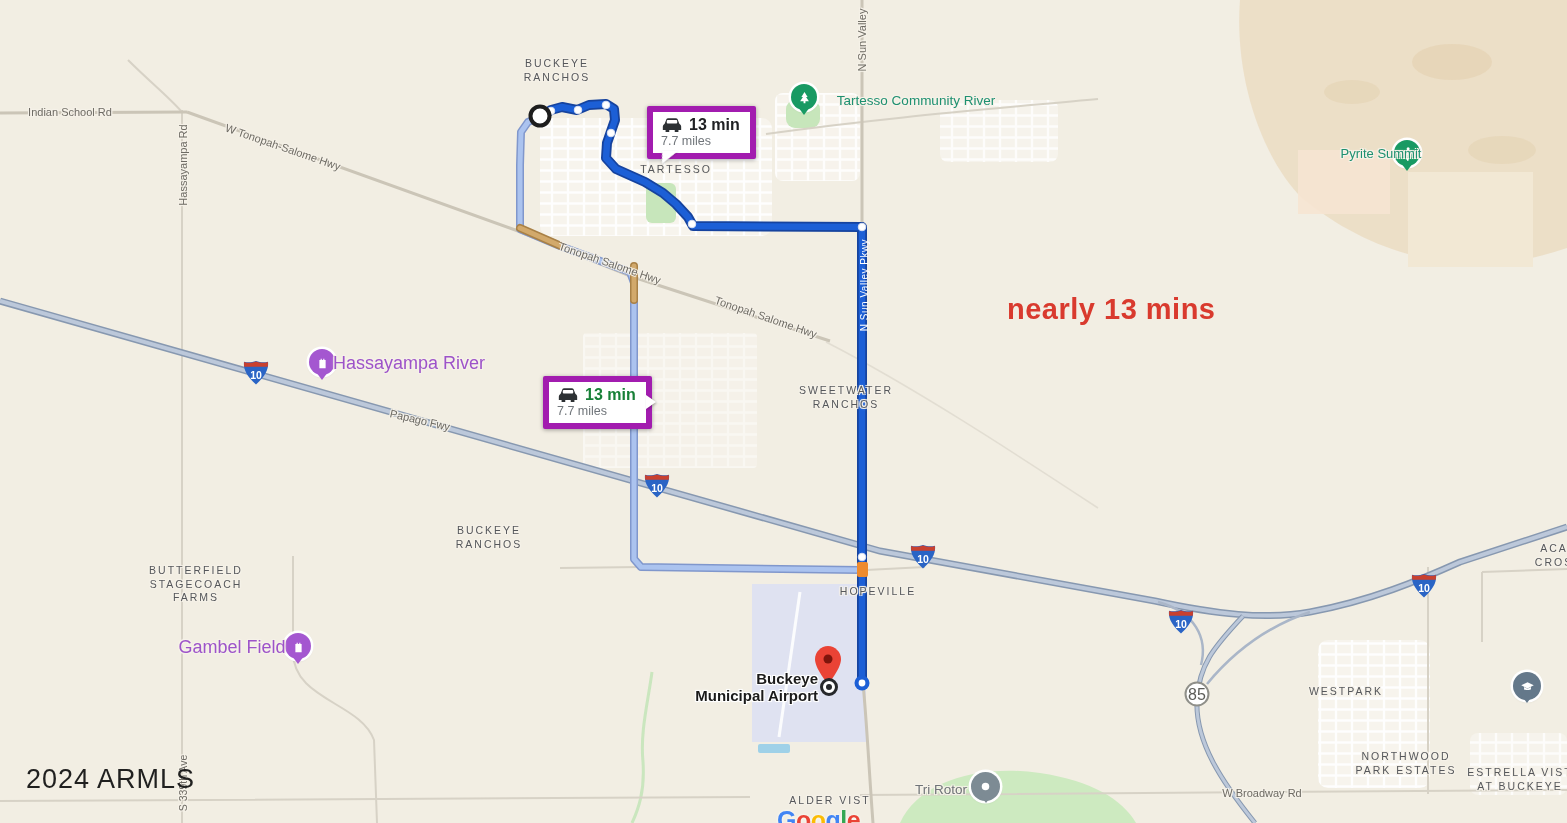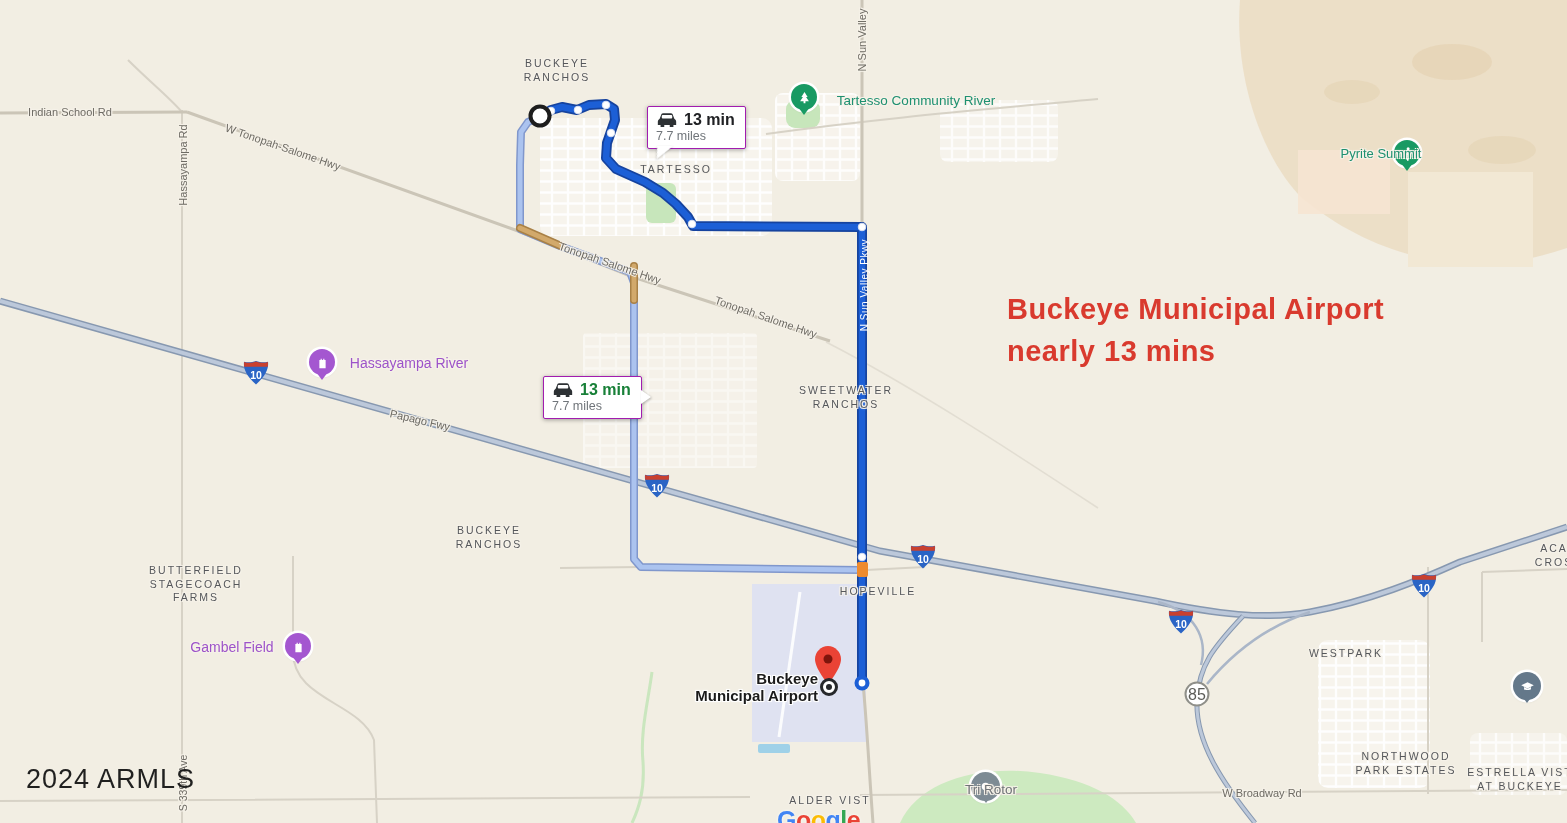--- a/index.html
+++ b/index.html
@@ -5,37 +5,37 @@
   html,body{margin:0;padding:0;background:#ddd;}
   #stage{position:relative;width:1567px;height:823px;overflow:hidden;background:#f2eee3;
          font-family:"Liberation Sans", sans-serif;}
   #stage svg.map{position:absolute;left:0;top:0;}
   .lbl{position:absolute;transform:translate(-50%,-50%);white-space:nowrap;pointer-events:none;
        text-shadow:-1px -1px 0 #f6f2e9,1px -1px 0 #f6f2e9,-1px 1px 0 #f6f2e9,1px 1px 0 #f6f2e9,0 0 3px #f6f2e9;}
   .road{font-size:11px;color:#6e6b64;}
   .area{font-size:10.5px;letter-spacing:2px;color:#55575b;text-align:center;line-height:13.5px;}
   .area span{display:block;}
   .poi-green{font-size:13.5px;color:#1e9070;}
-  .poi-purple{font-size:14px;color:#9d53c9;}
+  .poi-purple{font-size:18px;color:#9d53c9;}
   .poi-gray{font-size:13px;color:#6f7377;}
   .dest{font-size:15px;font-weight:bold;color:#1b1b1b;text-align:right;line-height:17px;
         text-shadow:-1px -1px 0 #fff,1px -1px 0 #fff,-1px 1px 0 #fff,1px 1px 0 #fff,0 0 4px #fff;}
   .dest span{display:block;}
   .rot-neg90{transform:translate(-50%,-50%) rotate(-90deg);}
   .rot20{transform:translate(-50%,-50%) rotate(19deg);}
   .rot14{transform:translate(-50%,-50%) rotate(13deg);}
   .onroute{color:#fff;font-size:10px;letter-spacing:.5px;text-shadow:none;}
   
   .pin{position:absolute;width:26px;height:26px;border-radius:50%;background:var(--c);
        box-shadow:0 0 0 2.5px #fff,0 1px 3px rgba(0,0,0,.35);display:flex;align-items:center;justify-content:center;}
   .pin::after{content:'';position:absolute;left:50%;top:23px;transform:translateX(-50%);
        width:0;height:0;border:6px solid transparent;border-top:8px solid var(--c);}
   .pin svg{width:15px;height:15px;}
   
-  .ibox{position:absolute;background:#fff;border:1px solid #a21caf;border-radius:2px;
+  .ibox{position:absolute;background:#fff;border:6px solid #a21caf;border-radius:2px;
         box-shadow:0 1px 4px rgba(0,0,0,.35);padding:4px 10px 5px 8px;}
   .ibox .row{display:flex;align-items:center;gap:6px;}
   .ibox .dur{font-size:16px;font-weight:bold;color:#202124;}
   .ibox .dur.green{color:#188038;}
   .ibox .dist{font-size:12.5px;color:#70757a;margin-top:0px;}
   .tail-dl{position:absolute;left:7px;bottom:-11px;width:0;height:0;
         border-left:4px solid transparent;border-right:12px solid transparent;border-top:13px solid #fff;
         transform:skewX(-18deg);filter:drop-shadow(0 1px 1px rgba(0,0,0,.25));}
   .tail-r{position:absolute;right:-10px;top:13px;width:0;height:0;
         border-top:7px solid transparent;border-bottom:7px solid transparent;border-left:10px solid #fff;
@@ -181,21 +181,21 @@
     <span>RANCHOS</span>
   </div>
   <div class="lbl area" style="left:196px;top:584px;">
     <span>BUTTERFIELD</span>
     <span>STAGECOACH</span>
     <span>FARMS</span>
   </div>
   <div class="lbl area" style="left:878px;top:592px;">
     <span>HOPEVILLE</span>
   </div>
-  <div class="lbl area" style="left:1346px;top:654px;">
+  <div class="lbl area" style="left:1346px;top:692px;">
     <span>WESTPARK</span>
   </div>
   <div class="lbl area" style="left:1406px;top:763px;">
     <span>NORTHWOOD</span>
     <span>PARK ESTATES</span>
   </div>
   <div class="lbl area" style="left:1520px;top:779px;">
     <span>ESTRELLA VIST</span>
     <span>AT BUCKEYE</span>
   </div>
@@ -234,21 +234,21 @@
         <path d="M7 21 V8 h2 V6 h1.8 v2 h2.4 V6 H15 v2 h2 V21 Z" fill="#fff"></path>
       </svg>
   </div>
   <div class="lbl poi-purple" style="left:232px;top:647px;">Gambel Field</div>
 
   <div class="pin" style="--c:#7d8b94;left:971px;top:772px;width:29px;height:29px;">
     <svg viewBox="0 0 24 24">
         <circle cx="12" cy="12" r="6" fill="#fff"></circle>
       </svg>
   </div>
-  <div class="lbl poi-gray" style="left:991px;top:789px;font-size:13.5px;">Tri Rotor</div>
+  <div class="lbl poi-gray" style="left:941px;top:789px;font-size:13.5px;">Tri Rotor</div>
 
   <div class="pin" style="--c:#64788a;left:1513px;top:672px;width:28px;height:28px;">
     <svg viewBox="0 0 24 24" fill="#fff">
       <path d="M12 5 L22 10 L12 15 L2 10 Z"></path>
       <path d="M6.5 12.8 v3.6 c0 1.6 11 1.6 11 0 v-3.6 L12 15.6 Z"></path>
     </svg>
   </div>
 
   <div style="position:absolute;left:815px;top:646px;">
     <svg width="26" height="38" viewBox="0 0 26 38">
@@ -326,21 +326,20 @@
         <path d="M4 7 L6 2 Q6.3 1 8 1 H16 Q17.7 1 18 2 L20 7 Q22 8 22 10 V14 H19 V16 H15 V14 H9 V16 H5 V14 H2 V10 Q2 8 4 7 Z" fill="#2d3134"></path>
         <rect x="6.3" y="3" width="11.4" height="3.8" rx="1" fill="#fff"></rect>
       </svg>
       <span class="dur green">13 min</span>
     </div>
     <div class="dist">7.7 miles</div>
     <div class="tail-r"></div>
   </div>
 
   <div class="annotation" style="color: rgb(217, 58, 46);">
-    <div>Buckeye Municipal Airport</div>
     <div>nearly 13 mins</div>
   </div>
 
   <div class="watermark">2024 ARMLS</div>
 
   <div class="glogo">
     <span style="color: rgb(66, 133, 244);">G</span><span style="color: rgb(234, 67, 53);">o</span><span style="color: rgb(251, 188, 5);">o</span><span style="color: rgb(66, 133, 244);">g</span><span style="color: rgb(52, 168, 83);">l</span><span style="color: rgb(234, 67, 53);">e</span>
   </div>
 
 </div>

